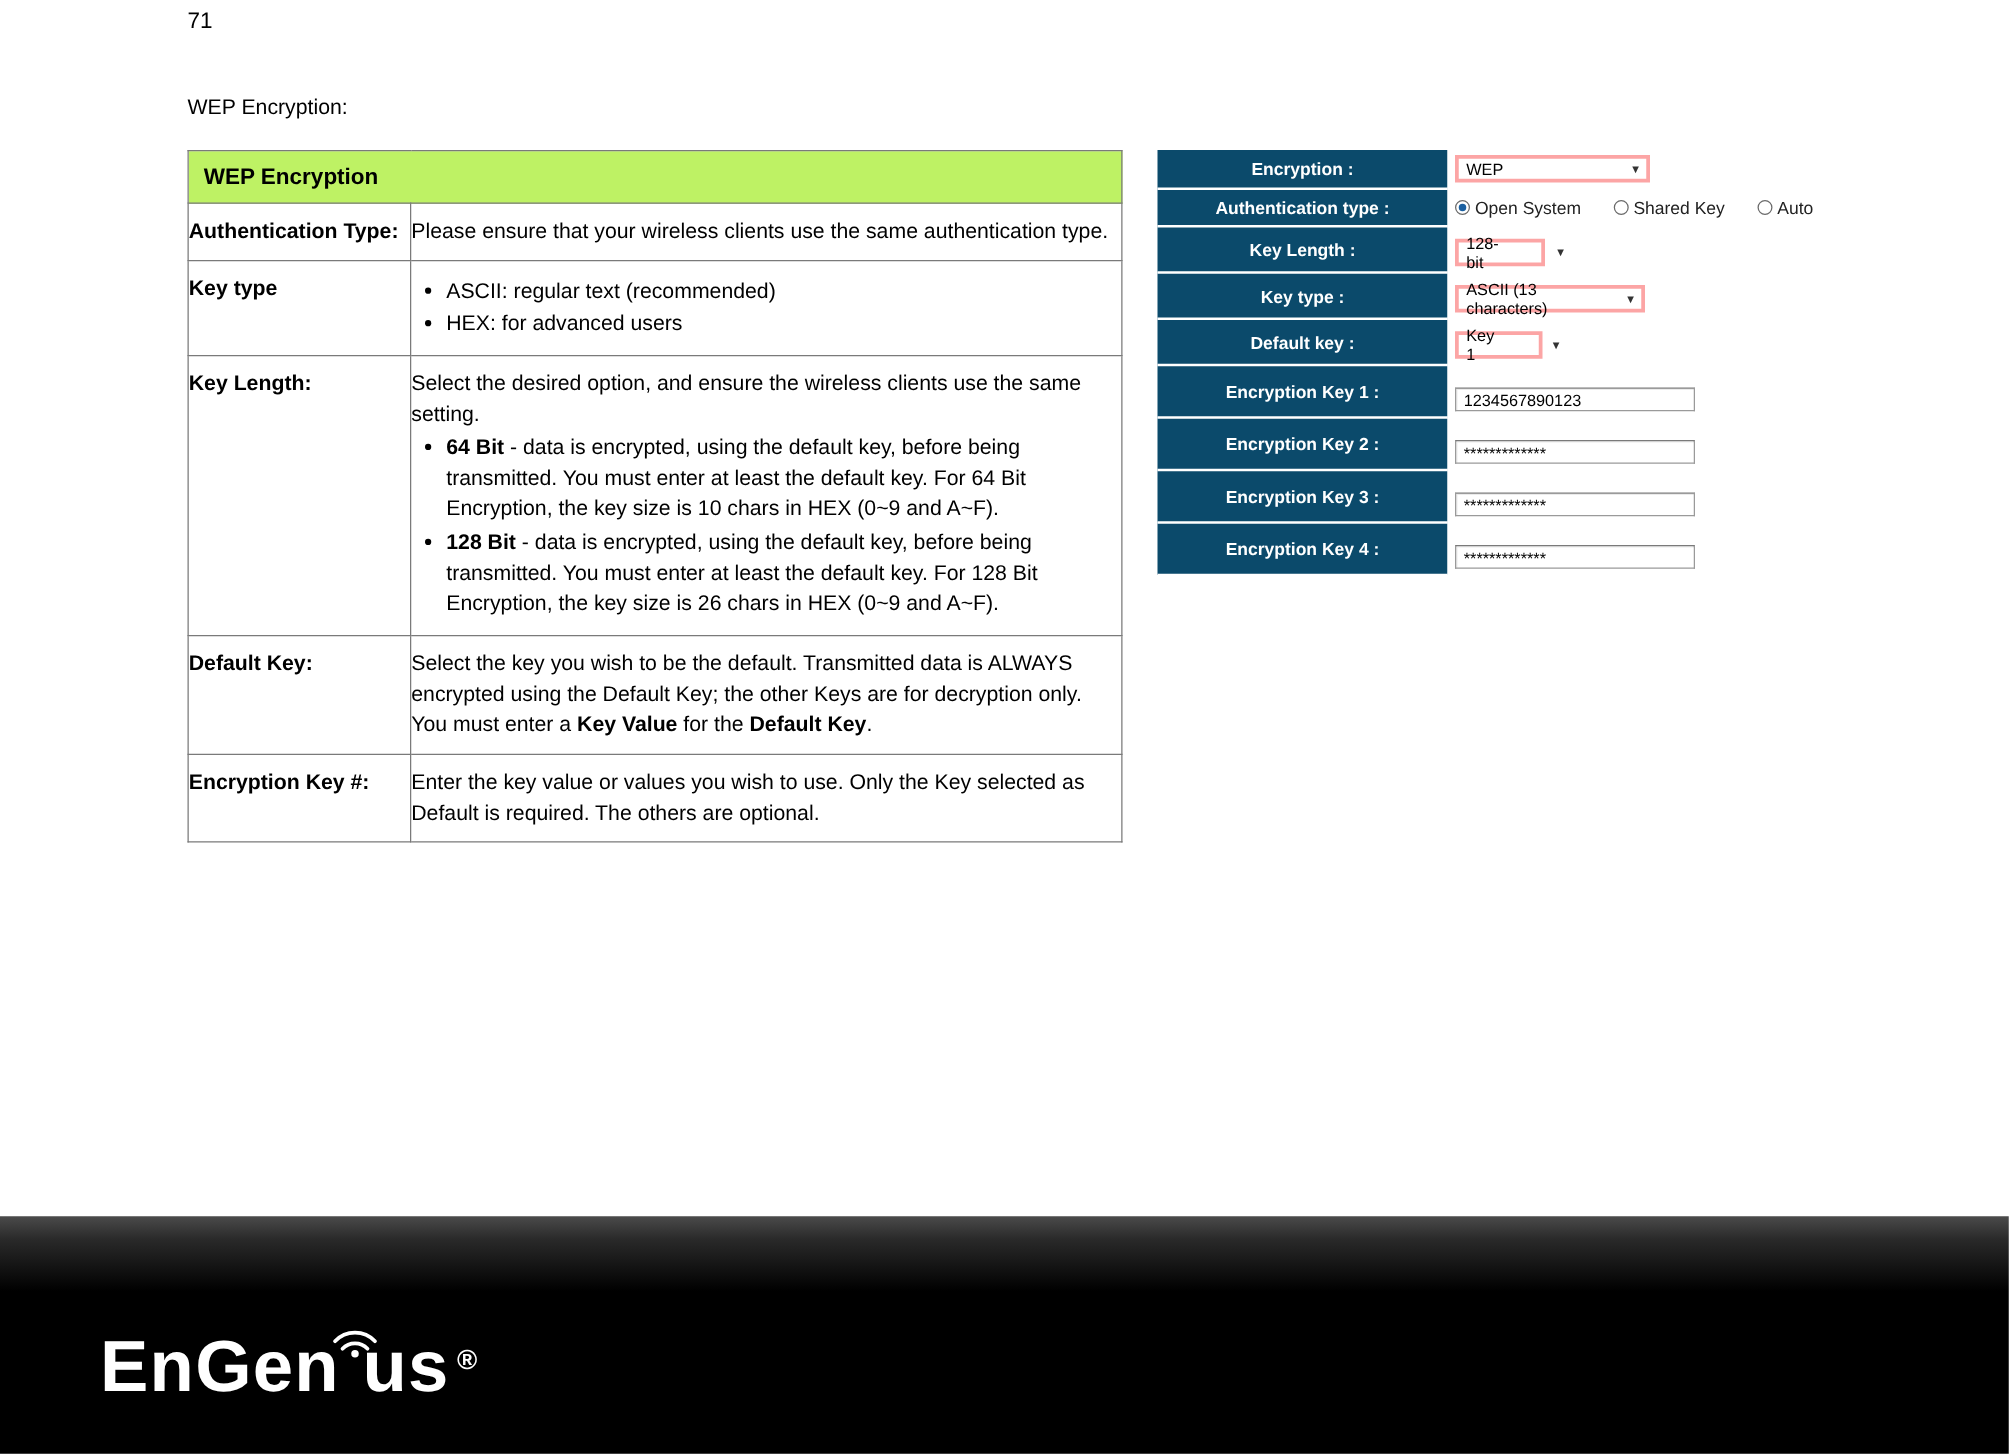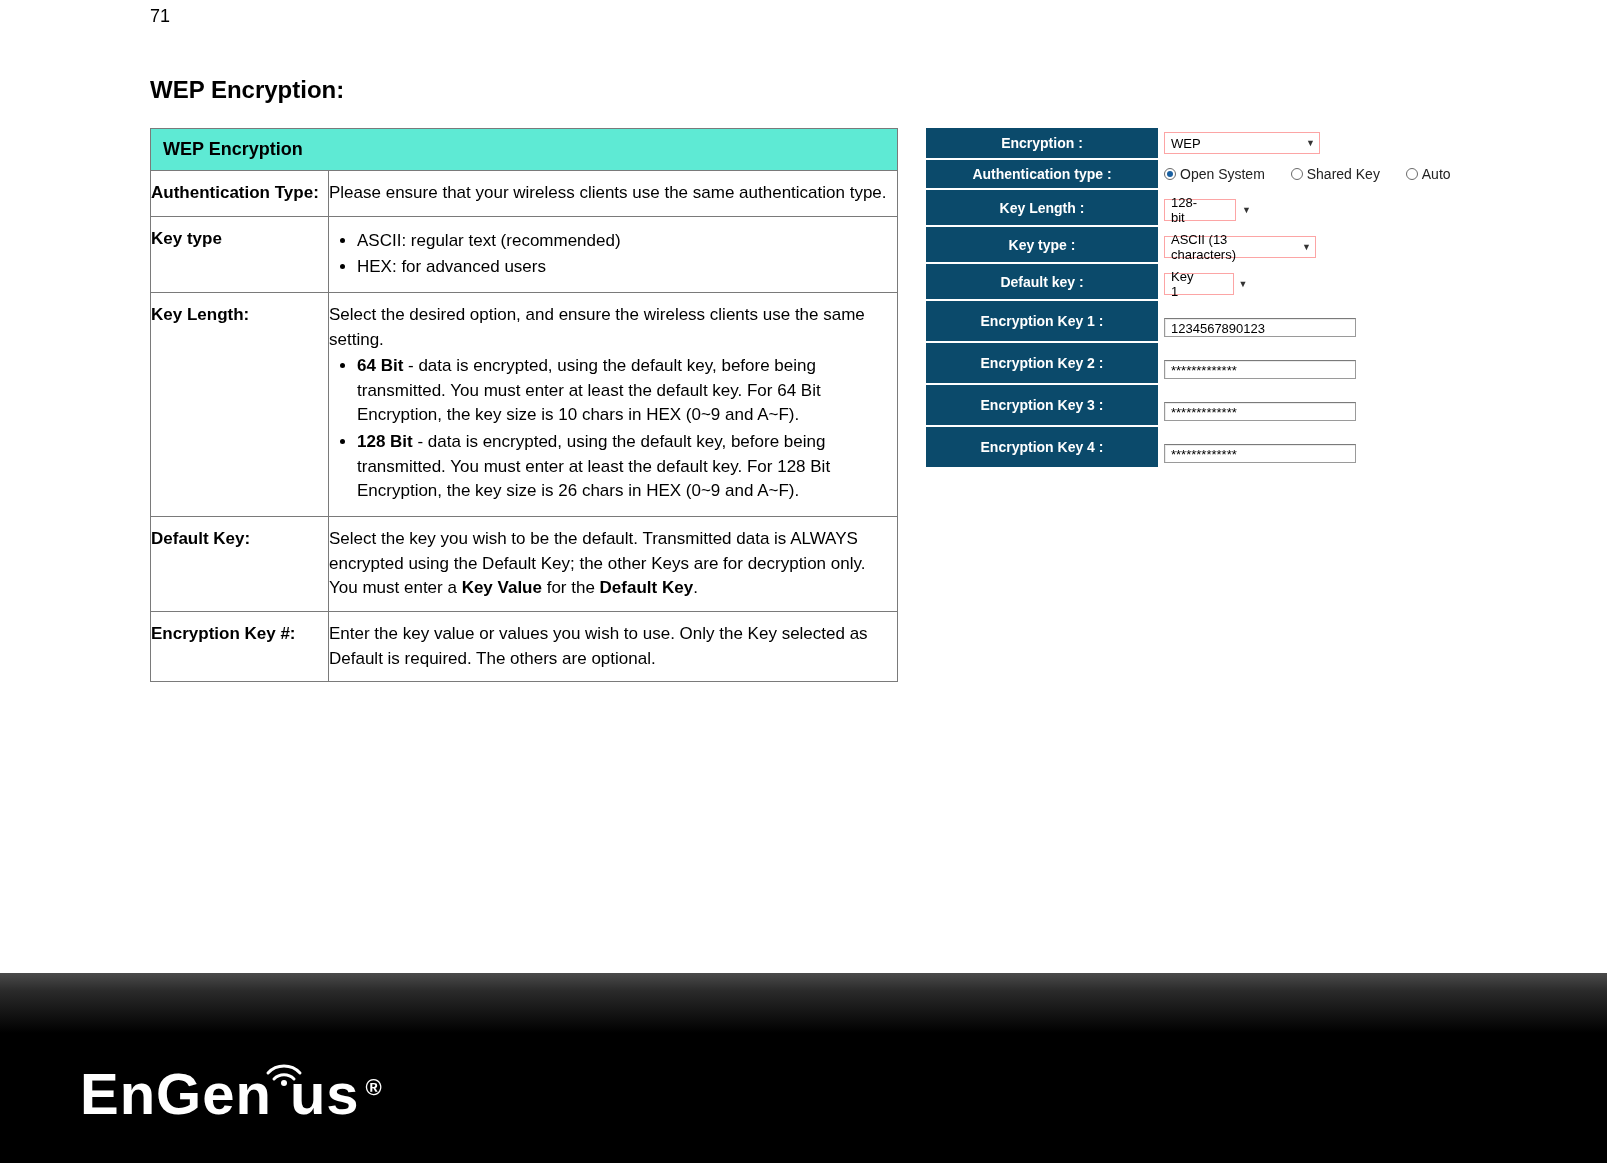--- a/index.html
+++ b/index.html
@@ -18,37 +18,37 @@
     left: 150px;
     font-size: 18px;
   }
   .content {
     position: absolute;
     top: 76px;
     left: 150px;
     width: 1400px;
   }
   .heading {
-    font-weight: bold;
-    font-size: 24px;
+    font-weight: normal;
+    font-size: 17px;
     margin-bottom: 24px;
   }
   .columns {
     display: flex;
     gap: 28px;
     align-items: flex-start;
   }
   
   table.ref {
     border-collapse: collapse;
     width: 748px;
     font-size: 17px;
   }
   table.ref th.header {
-    background: #5eead4;
+    background: #bef264;
     text-align: left;
     padding: 10px 12px;
     border: 1px solid #7a7a7a;
     font-weight: bold;
     font-size: 18px;
   }
   table.ref td {
     border-left: 1px solid #7a7a7a;
     border-right: 1px solid #7a7a7a;
     border-bottom: 1px solid #7a7a7a;
@@ -88,21 +88,21 @@
   table.form td.val {
     background: #fff;
     padding: 4px 6px;
     border-bottom: 2px solid #fff;
   }
   .fake-select {
     display: inline-flex;
     align-items: center;
     justify-content: space-between;
     background: #fff;
-    border: 1px solid #fca5a5;
+    border: 3px solid #fca5a5;
     padding: 1px 4px 1px 6px;
     font-size: 13px;
     min-width: 70px;
     height: 22px;
     gap: 39px;
   }
   .fake-select.w-wide { width: 156px; }
   .fake-select.w-med  { width: 152px; }
   .fake-select.w-sm   { width: 72px;  }
   .fake-select.w-sm2  { width: 70px;  }

